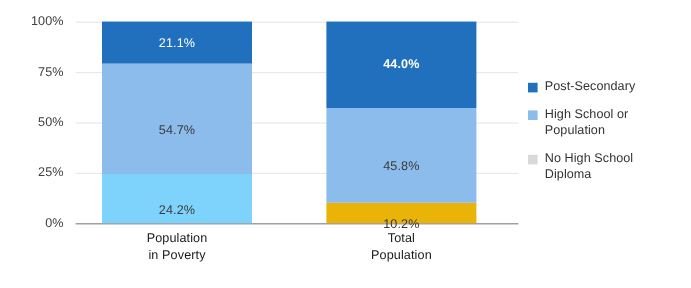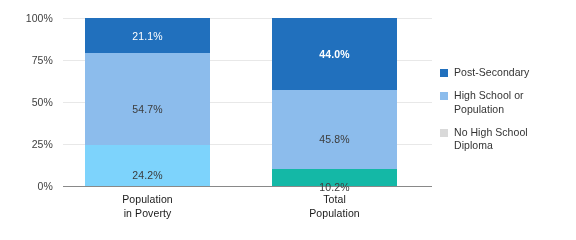--- a/index.html
+++ b/index.html
@@ -142,21 +142,21 @@
             <span class="seg-label on-light">24.2%</span>
           </div>
           <div class="seg" style="height: 91.896px; background: rgb(140, 188, 236);">
             <span class="seg-label on-light">54.7%</span>
           </div>
           <div class="seg" style="height: 35.448px; background: rgb(33, 112, 189);">
             <span class="seg-label on-dark">21.1%</span>
           </div>
         </div>
         <div class="bar" style="left: 209px; width: 125px; height: 168px;">
-          <div class="seg" style="height: 17.136px; background: #14b8a6;">
+          <div class="seg" style="height: 17.136px; background: #eab308;">
             <span class="seg-label on-light">10.2%</span>
           </div>
           <div class="seg" style="height: 82px; background: rgb(140, 188, 236);">
             <span class="seg-label on-light">45.8%</span>
           </div>
           <div class="seg" style="height: 73.92px; background: rgb(33, 112, 189); font-weight: bold;">
             <span class="seg-label on-dark">44.0%</span>
           </div>
         </div>
       </div>

